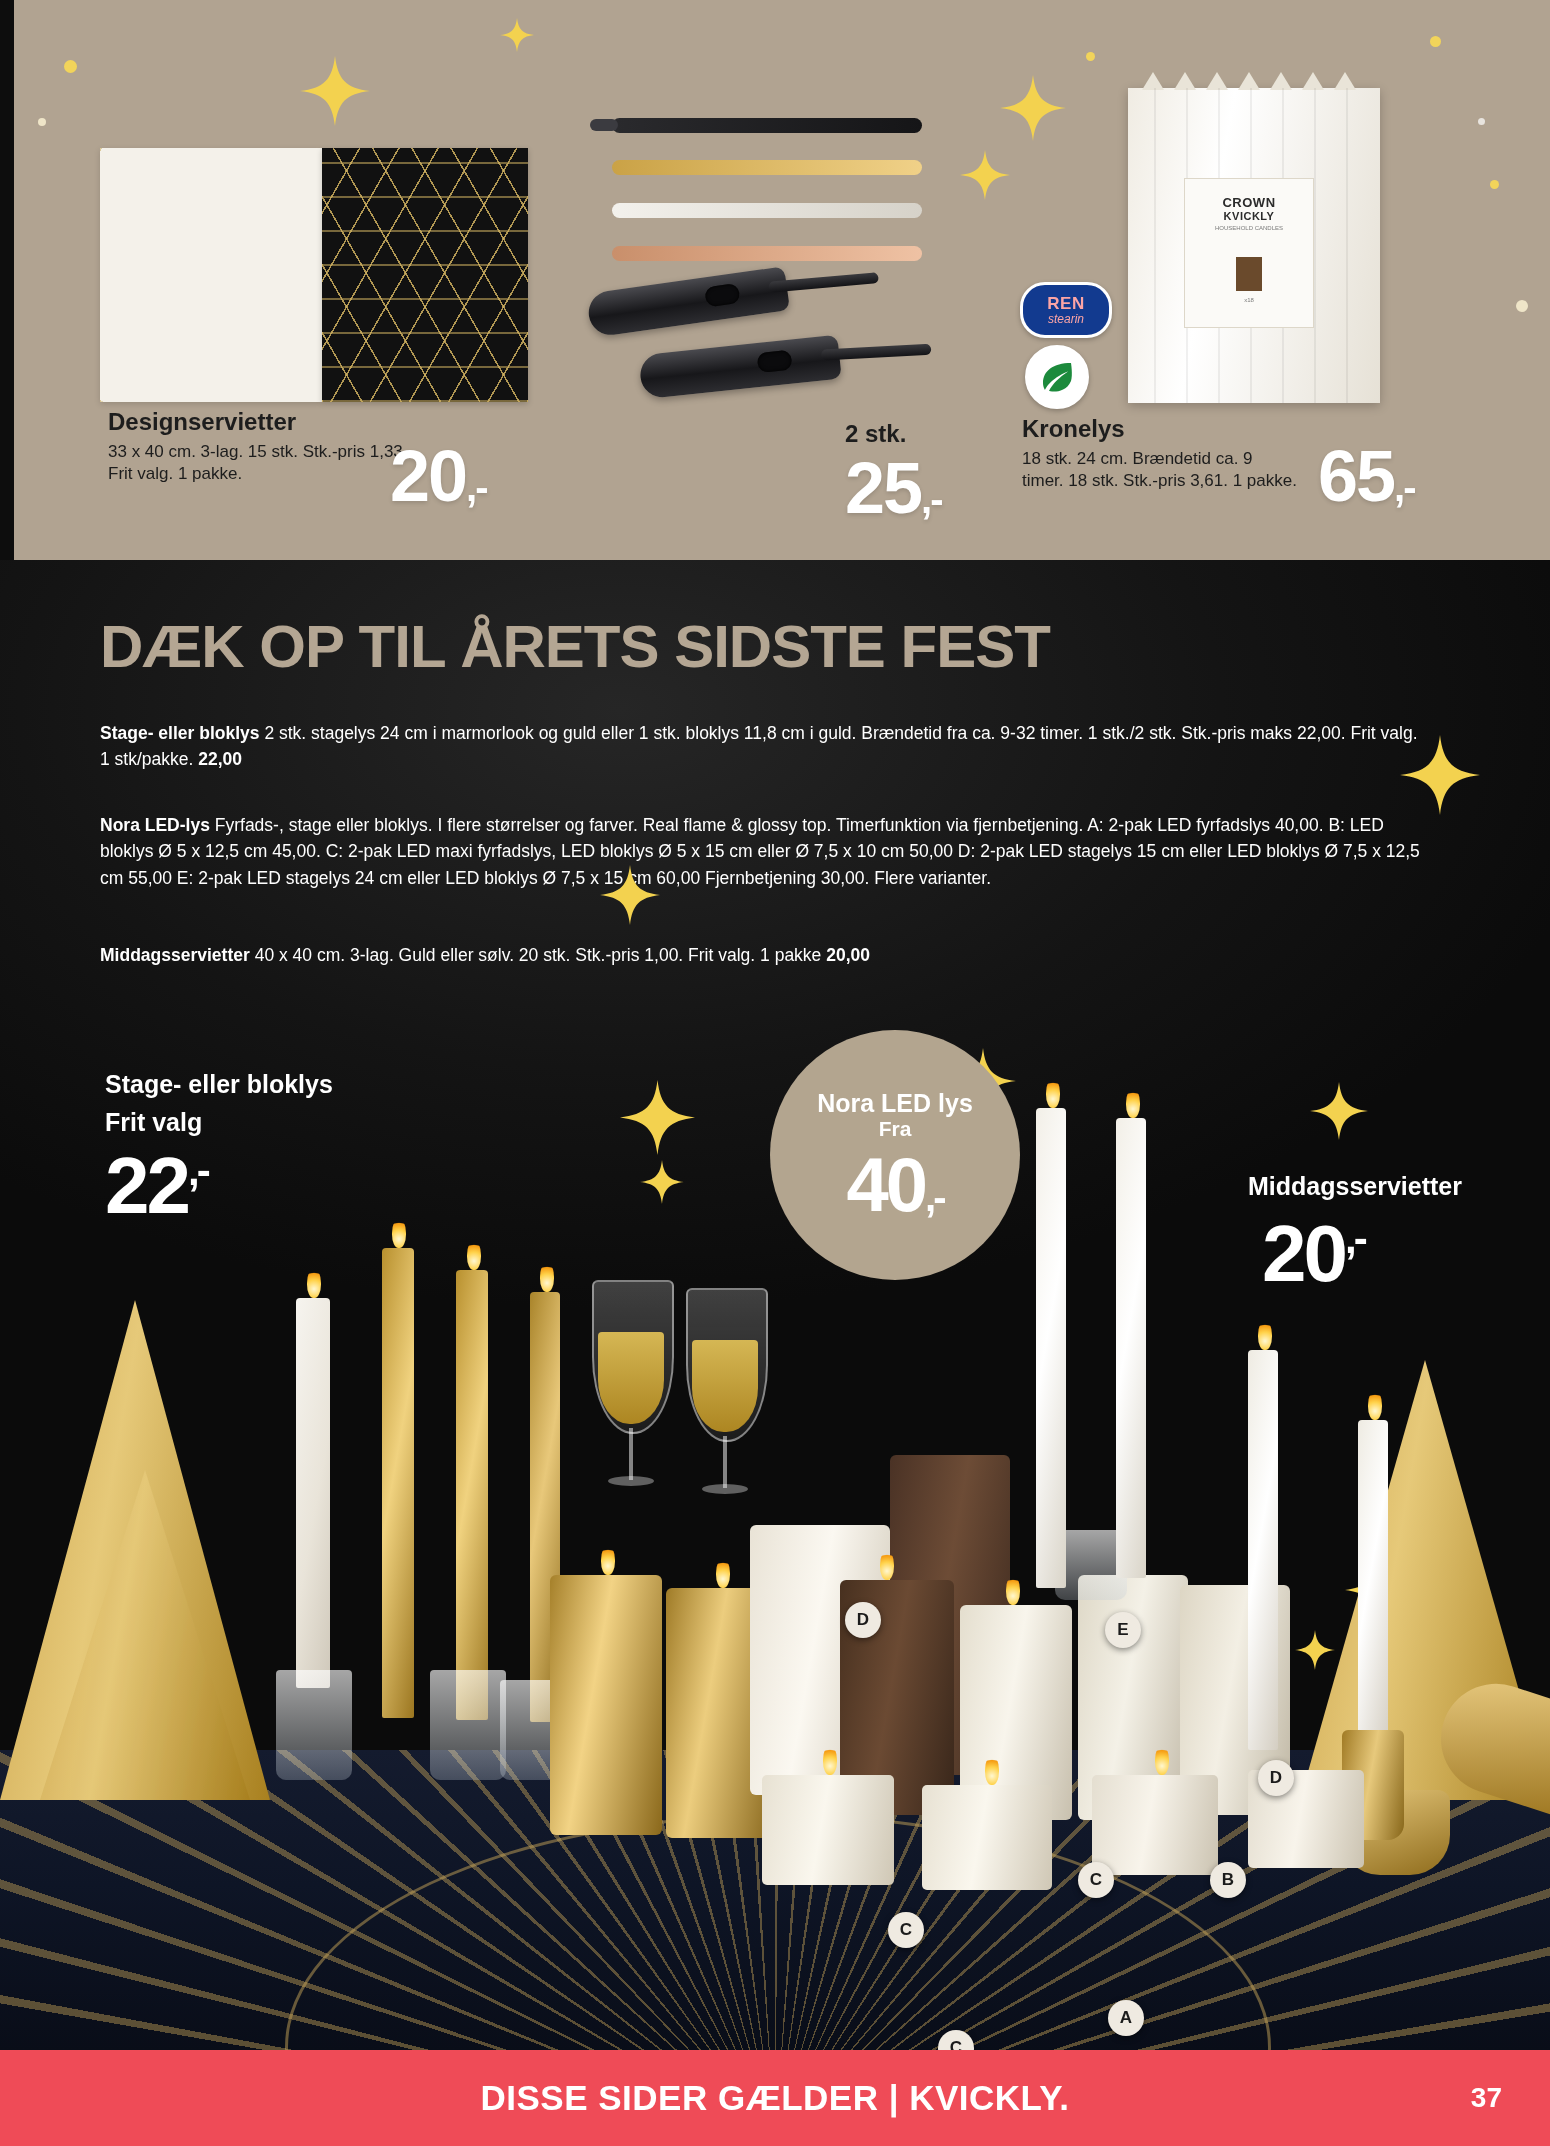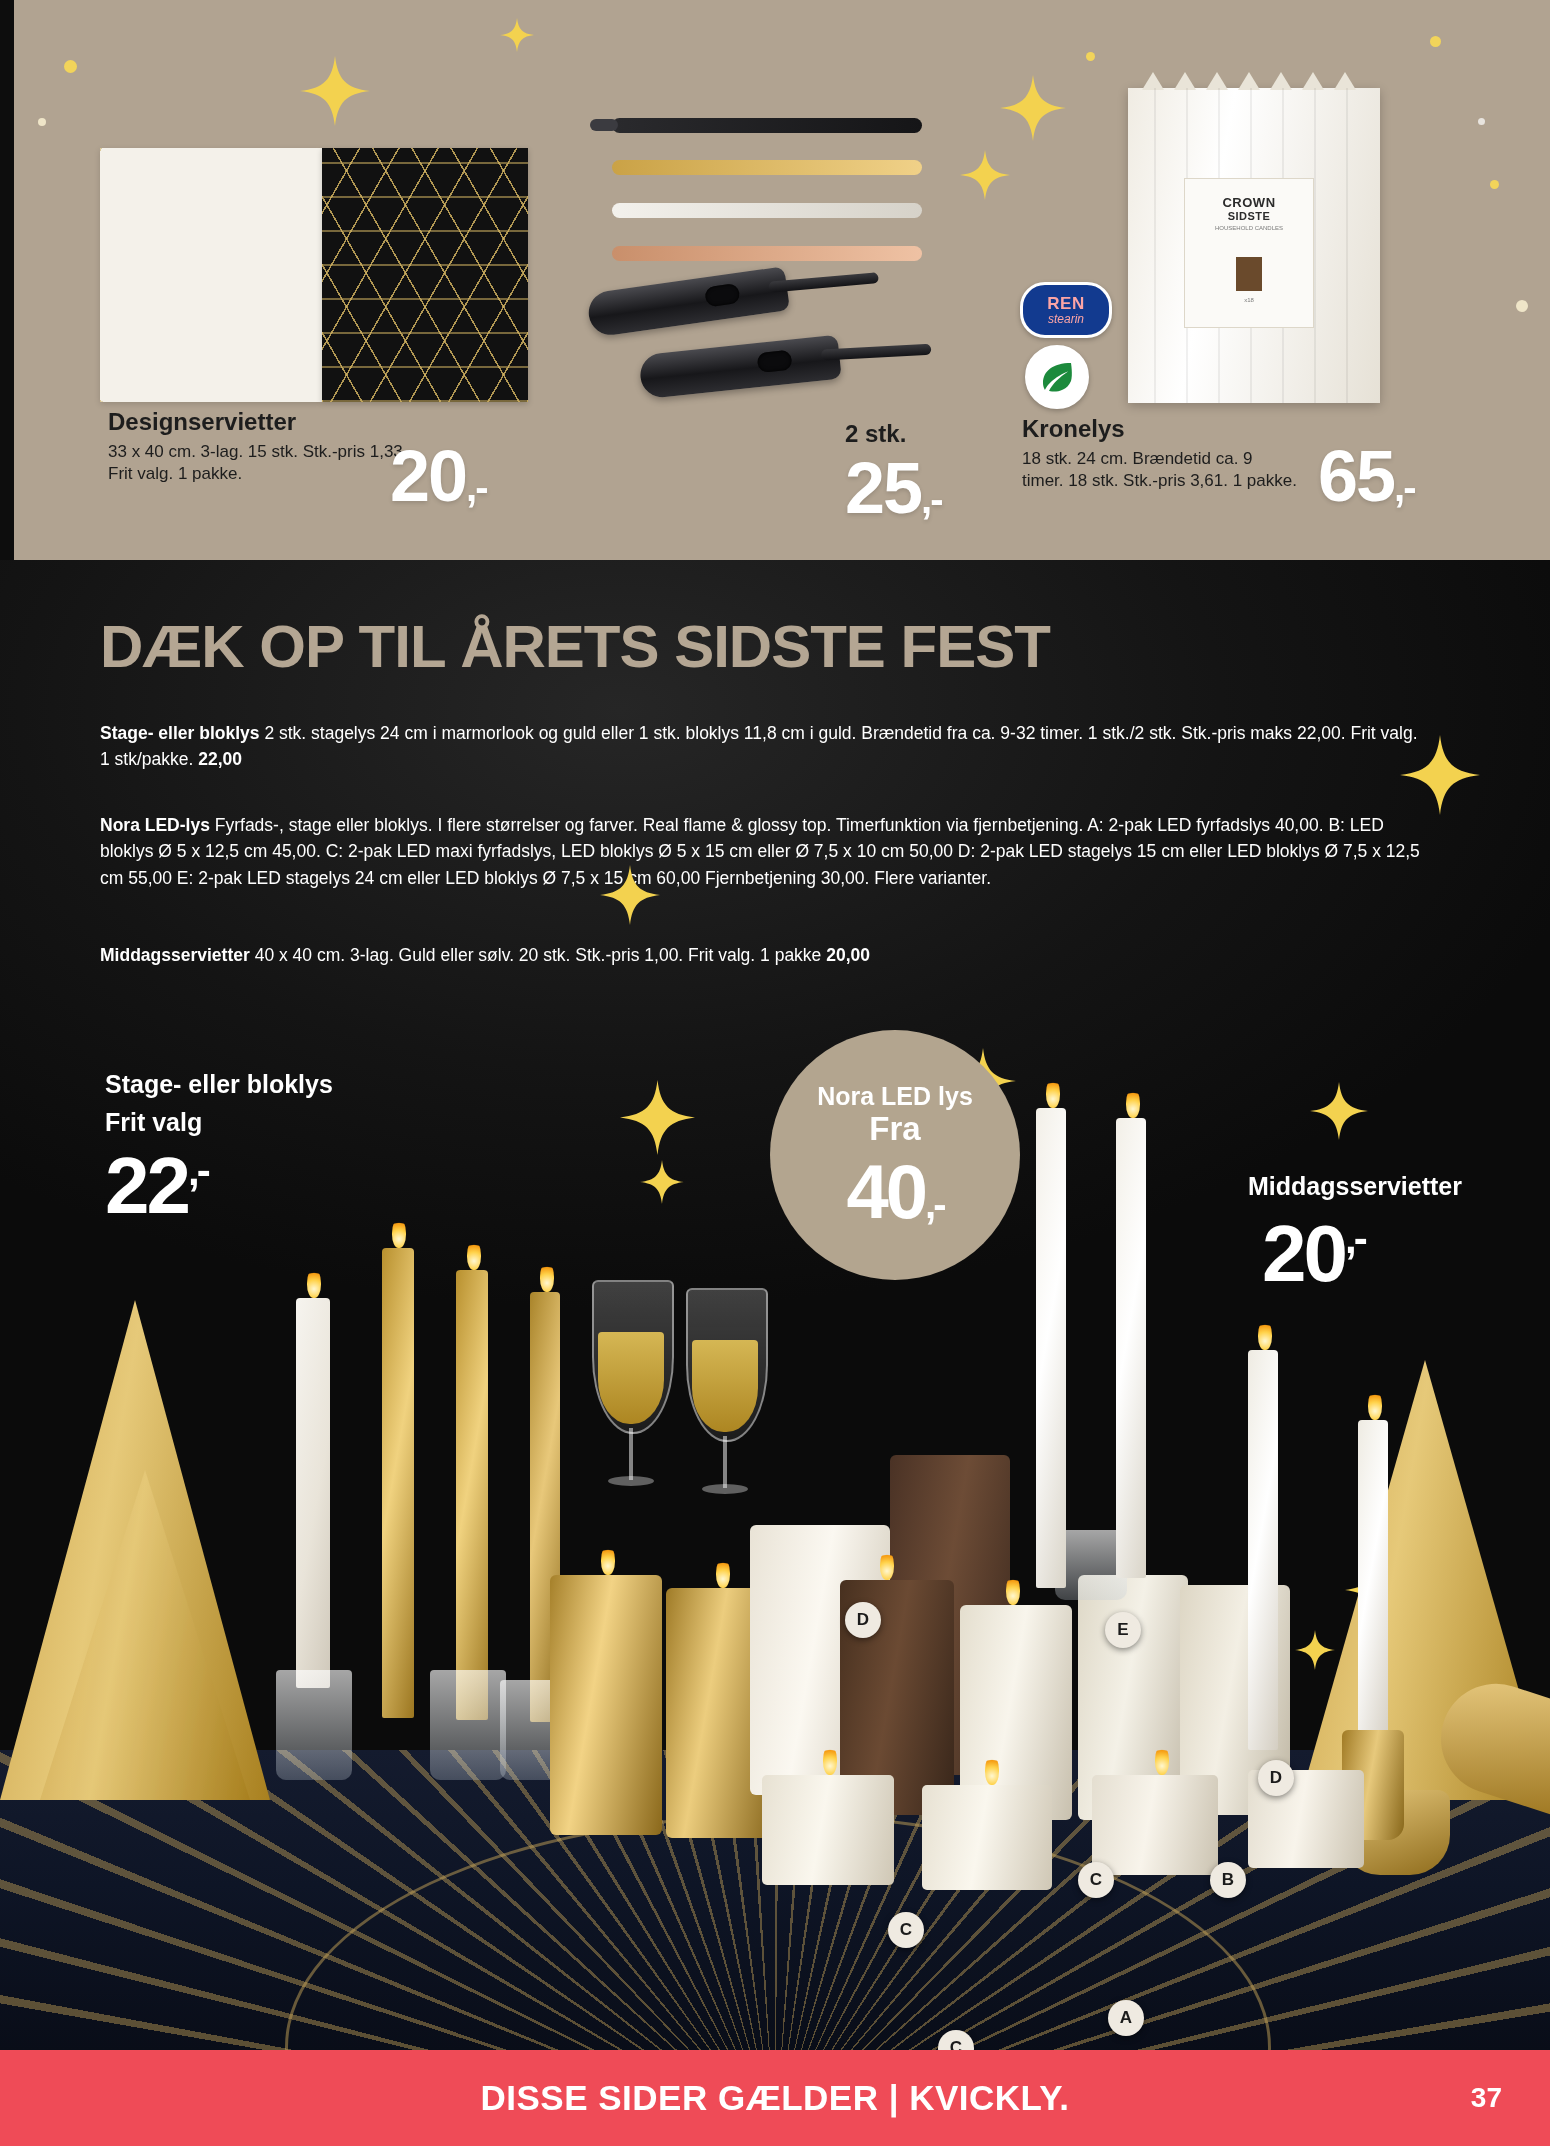--- a/index.html
+++ b/index.html
@@ -193,21 +193,21 @@
     display:flex;align-items:center;justify-content:center;
     box-shadow:0 2px 6px rgba(0,0,0,.45);
   }
 
   .circle-offer{
     position:absolute;left:770px;top:1030px;width:250px;height:250px;border-radius:50%;
     background:#b3a58f;color:#fff;display:flex;flex-direction:column;
     align-items:center;justify-content:center;text-align:center;
   }
   .circle-offer .l1{font-size:25px;font-weight:bold;line-height:1.15;}
-  .circle-offer .l2{font-size:33px;font-weight:bold;margin-bottom:8px;}
+  .circle-offer .l2{font-size:21px;font-weight:bold;margin-bottom:8px;}
   .circle-offer .l3{font-size:76px;font-weight:bold;letter-spacing:-3px;line-height:.95;}
   .circle-offer .l3 sup{font-size:40px;vertical-align:baseline;}
 
   .scene-label{position:absolute;color:#fff;font-weight:bold;}
 
   
   .footer{
     position:absolute;left:0;top:2050px;width:1550px;height:96px;
     background:#ef4b57;display:flex;align-items:center;justify-content:center;
   }
@@ -272,21 +272,21 @@
       <div class="tip" style="left:206px;"></div>
       <div class="ridge" style="left:26px;"></div>
       <div class="ridge" style="left:58px;"></div>
       <div class="ridge" style="left:90px;"></div>
       <div class="ridge" style="left:122px;"></div>
       <div class="ridge" style="left:154px;"></div>
       <div class="ridge" style="left:186px;"></div>
       <div class="ridge" style="left:218px;"></div>
       <div class="label">
         <div class="brand">CROWN</div>
-        <div class="brand2">SIDSTE</div>
+        <div class="brand2">KVICKLY</div>
         <div class="sub">HOUSEHOLD CANDLES</div>
         <div class="swatch"></div>
         <div class="sub" style="margin-top:6px;">x18</div>
       </div>
     </div>
 
     <div class="badge-ren">
       <b>REN</b>
       <i>stearin</i>
     </div>

